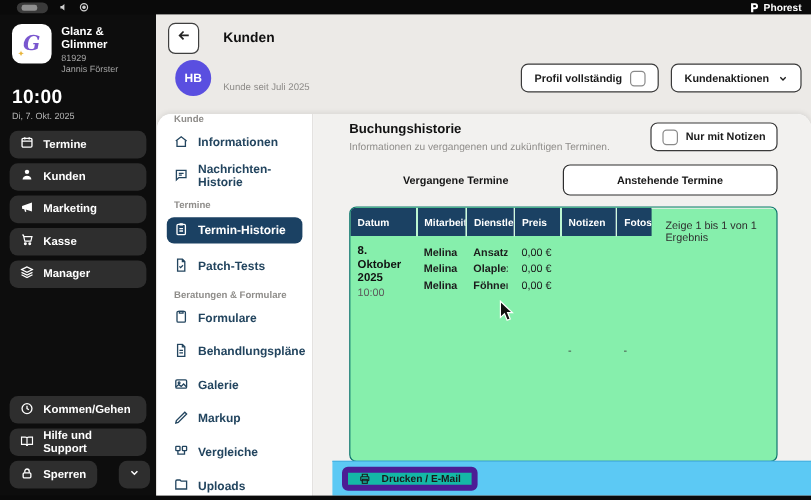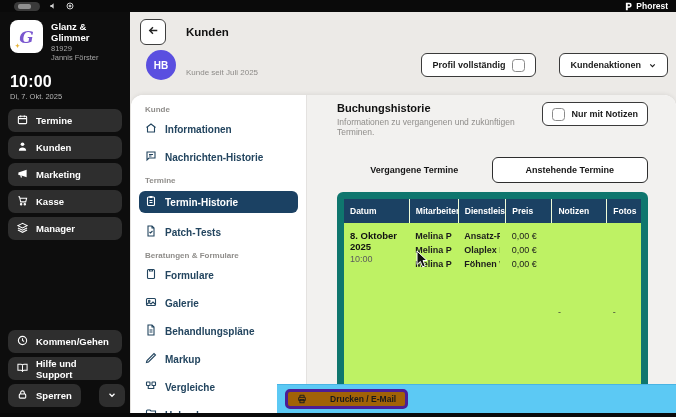--- a/index.html
+++ b/index.html
@@ -42,66 +42,66 @@
   .backbtn{width:26px;height:26px;background:#fff;border:1.2px solid #3f3f3f;border-radius:6px;
     display:flex;align-items:center;justify-content:center;color:#222}
   .pagetitle{font-size:11.5px;font-weight:bold;color:#111}
 
   .clientbar{display:flex;align-items:center;height:42px;padding:0 8px 16px 16px}
   .avatar{width:30px;height:30px;border-radius:50%;background:var(--avatar,#5a4fe0);color:#fff;
     display:flex;align-items:center;justify-content:center;font-size:10px;font-weight:bold;flex:0 0 auto}
   .clientmeta{margin-left:10px}
   .clientname{font-size:13.5px;font-weight:bold;color:#121212;display:flex;align-items:center;gap:4px}
   .clientsince{font-size:8px;color:#8d8b88;margin-top:14px}
-  .clientbtns{margin-left:auto;display:flex;gap:23px}
+  .clientbtns{margin-left:auto;display:flex;gap:10px}
   .wbtn{height:24px;display:flex;align-items:center;gap:7px;padding:0 10px;background:#fff;
     border:1.2px solid #3a3a3a;border-radius:6px;font-size:9px;font-weight:bold;color:#1a1a1a}
   .cbox{width:13px;height:13px;border:1.4px solid #8a8a8a;border-radius:3.5px;background:#fff}
 
   
   .card{position:absolute;left:1px;right:0;top:83px;bottom:0;background:#fff;
     border-radius:12px 12px 0 0;box-shadow:0 -1px 4px rgba(0,0,0,.07);display:flex;overflow:hidden}
-  .cnav{width:176px;flex:0 0 auto;border-right:1px solid #e4e2e0;padding-top:10px;background:#fff}
+  .cnav{width:130px;flex:0 0 auto;border-right:1px solid #e4e2e0;background:#fff}
   .seclabel{font-size:8px;color:#8f8d8a;margin:8px 0 6px 14px;font-weight:600}
   .seclabel.first{margin-top:0}
   .citem{display:flex;align-items:center;gap:8px;height:18px;margin:0 8px 10px;padding:0 6px;
     font-size:10px;font-weight:600;color:#23455f;border-radius:6px}
   .citem svg{flex:0 0 auto}
   .citem.sel{background:var(--navy,#1b4163);color:#fff;height:22px;margin-bottom:10px}
 
   .panel{flex:1;background:#f2f1ef;position:relative;padding:7px 28px 0 30px}
   .bh-row{display:flex;align-items:flex-start;justify-content:space-between}
   .bh-title{font-size:11px;font-weight:bold;color:#111}
   .bh-sub{font-size:8.5px;color:#8f8d8a;margin-top:3px}
   .notesbtn{height:24px;display:flex;align-items:center;gap:7px;padding:0 9px;background:#fff;
     border:1.2px solid #3a3a3a;border-radius:6px;font-size:9px;font-weight:bold;color:#1a1a1a;flex:0 0 auto}
-  .tabs{display:flex;margin-top:20px;height:26px}
+  .tabs{display:flex;margin-top:10px;height:26px}
   .tab{flex:1;display:flex;align-items:center;justify-content:center;font-size:9px;font-weight:bold;color:#161616}
   .tab.sel{background:#fff;border:1.2px solid #2e2e2e;border-radius:6px}
 
-  .tcard{margin-top:9px;height:213px;background:#bef264;border:7px solid #0f766e;border-radius:6px;
+  .tcard{margin-top:9px;height:213px;background:#86efac;border:1px solid #0f766e;border-radius:6px;
     display:flex;overflow:hidden}
   table{width:100%;border-collapse:collapse;table-layout:fixed}
   th{background:var(--navy,#1b4163);color:#fff;font-size:8.5px;font-weight:bold;text-align:left;
     padding:7px 6px;border-right:1px solid rgba(255,255,255,.75);overflow:hidden;white-space:nowrap}
   th:last-child{border-right:none}
   td{font-size:9px;color:#1c1c1c;padding:7px 6px 4px;vertical-align:top}
   .d-date{font-weight:bold;font-size:9.5px;color:#111}
   .d-time{color:#5c5c5c;margin-top:2px}
   .lline{font-weight:bold;line-height:1.55;white-space:nowrap;overflow:hidden}
   .pline{line-height:1.55;white-space:nowrap}
   .dashcell{vertical-align:middle;color:#3c3c3c}
   .spacer{flex:1}
   .tfoot{border-top:1px solid #ececec;padding:9px 12px;font-size:9px;color:#2e2e2e}
 
   
   .bluebar{position:absolute;left:277px;right:0;bottom:4px;height:29px;background:var(--accent,#5cc9f4);
     border-top:1px solid #49b4e4;z-index:7;display:flex;align-items:center}
-  .printbtn{margin-left:8px;height:20px;display:flex;align-items:center;gap:23px;padding:0 9px;
-    background:#a16207;border:3px solid #4c1d95;border-radius:5px;font-size:8.5px;font-weight:bold;color:#1a1a1a}
+  .printbtn{margin-left:8px;height:20px;display:flex;align-items:center;gap:9px;padding:0 9px;
+    background:#14b8a6;border:5px solid #4c1d95;border-radius:5px;font-size:8.5px;font-weight:bold;color:#1a1a1a}
   .blackstrip{position:absolute;left:0;right:0;bottom:0;height:4px;background:#0a0a0a;z-index:8}
 
   .cursor{position:absolute;left:416px;top:250px;z-index:10}
 </style>
 </head>
 <body>
 
 <div class="stage">
 
   <div class="topstrip">
@@ -281,32 +281,32 @@
         <div class="seclabel">Beratungen &amp; Formulare</div>
         <div class="citem">
           <span><svg width="12" height="12" viewBox="0 0 24 24" fill="none" stroke="currentColor" stroke-width="2.2">
                 <rect x="5" y="3" width="14" height="18" rx="2"></rect>
                 <path d="M9 3h6v3H9z"></path>
               </svg></span>
           <span>Formulare</span>
         </div>
         <div class="citem">
           <span><svg width="12" height="12" viewBox="0 0 24 24" fill="none" stroke="currentColor" stroke-width="2.2">
+                <path d="M6 2h8l4 4v16H6V2z"></path>
+                <path d="M14 2v4h4M9 12h6M9 16h6"></path>
+              </svg></span>
+          <span>Behandlungspläne</span>
+        </div>
+        <div class="citem">
+          <span><svg width="12" height="12" viewBox="0 0 24 24" fill="none" stroke="currentColor" stroke-width="2.2">
                 <rect x="3" y="5" width="18" height="14" rx="2"></rect>
                 <circle cx="8.5" cy="10" r="1.5"></circle>
                 <path d="M3 17l5-4 4 3 4-4 5 5"></path>
               </svg></span>
           <span>Galerie</span>
-        </div>
-        <div class="citem">
-          <span><svg width="12" height="12" viewBox="0 0 24 24" fill="none" stroke="currentColor" stroke-width="2.2">
-                <path d="M6 2h8l4 4v16H6V2z"></path>
-                <path d="M14 2v4h4M9 12h6M9 16h6"></path>
-              </svg></span>
-          <span>Behandlungspläne</span>
         </div>
         <div class="citem">
           <span><svg width="12" height="12" viewBox="0 0 24 24" fill="none" stroke="currentColor" stroke-width="2.2">
                 <path d="M3 21l1-4L18 3l3 3L7 20l-4 1z"></path>
               </svg></span>
           <span>Markup</span>
         </div>
         <div class="citem">
           <span><svg width="12" height="12" viewBox="0 0 24 24" fill="none" stroke="currentColor" stroke-width="2.2">
                 <rect x="3" y="4" width="7" height="7" rx="1"></rect>
@@ -380,20 +380,21 @@
                   <div class="pline">0,00 €</div>
                   <div class="pline">0,00 €</div>
                   <div class="pline">0,00 €</div>
                 </td>
                 <td class="dashcell">-</td>
                 <td class="dashcell">-</td>
               </tr>
             </tbody>
           </table>
           <div class="spacer"></div>
+          <div class="tfoot">Zeige 1 bis 1 von 1 Ergebnis</div>
         </div>
       </div>
     </div>
   </div>
 
   <div class="bluebar">
     <div class="printbtn">
       <span style="display:flex">
           <svg width="10" height="10" viewBox="0 0 24 24" fill="none" stroke="currentColor" stroke-width="2.2">
             <path d="M7 8V3h10v5"></path>

